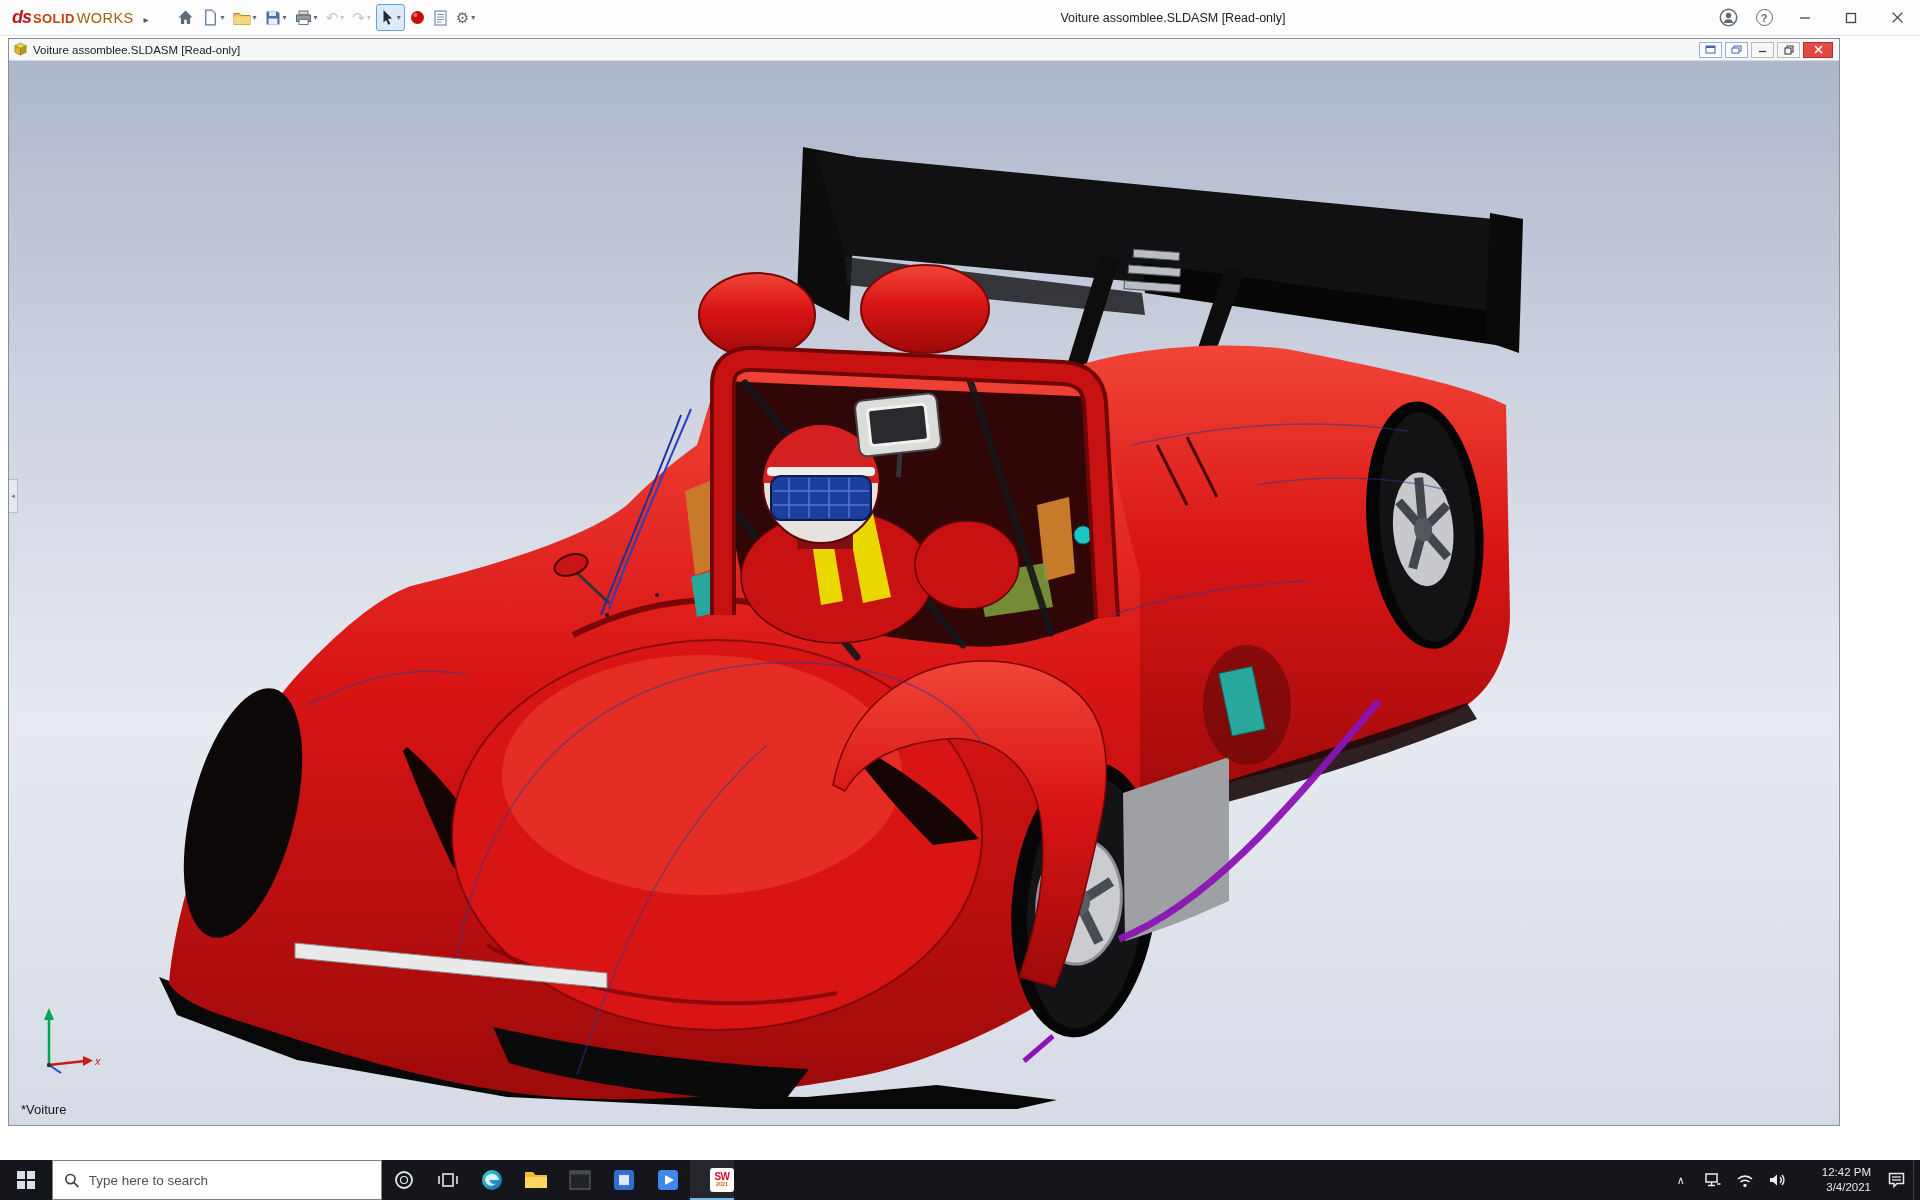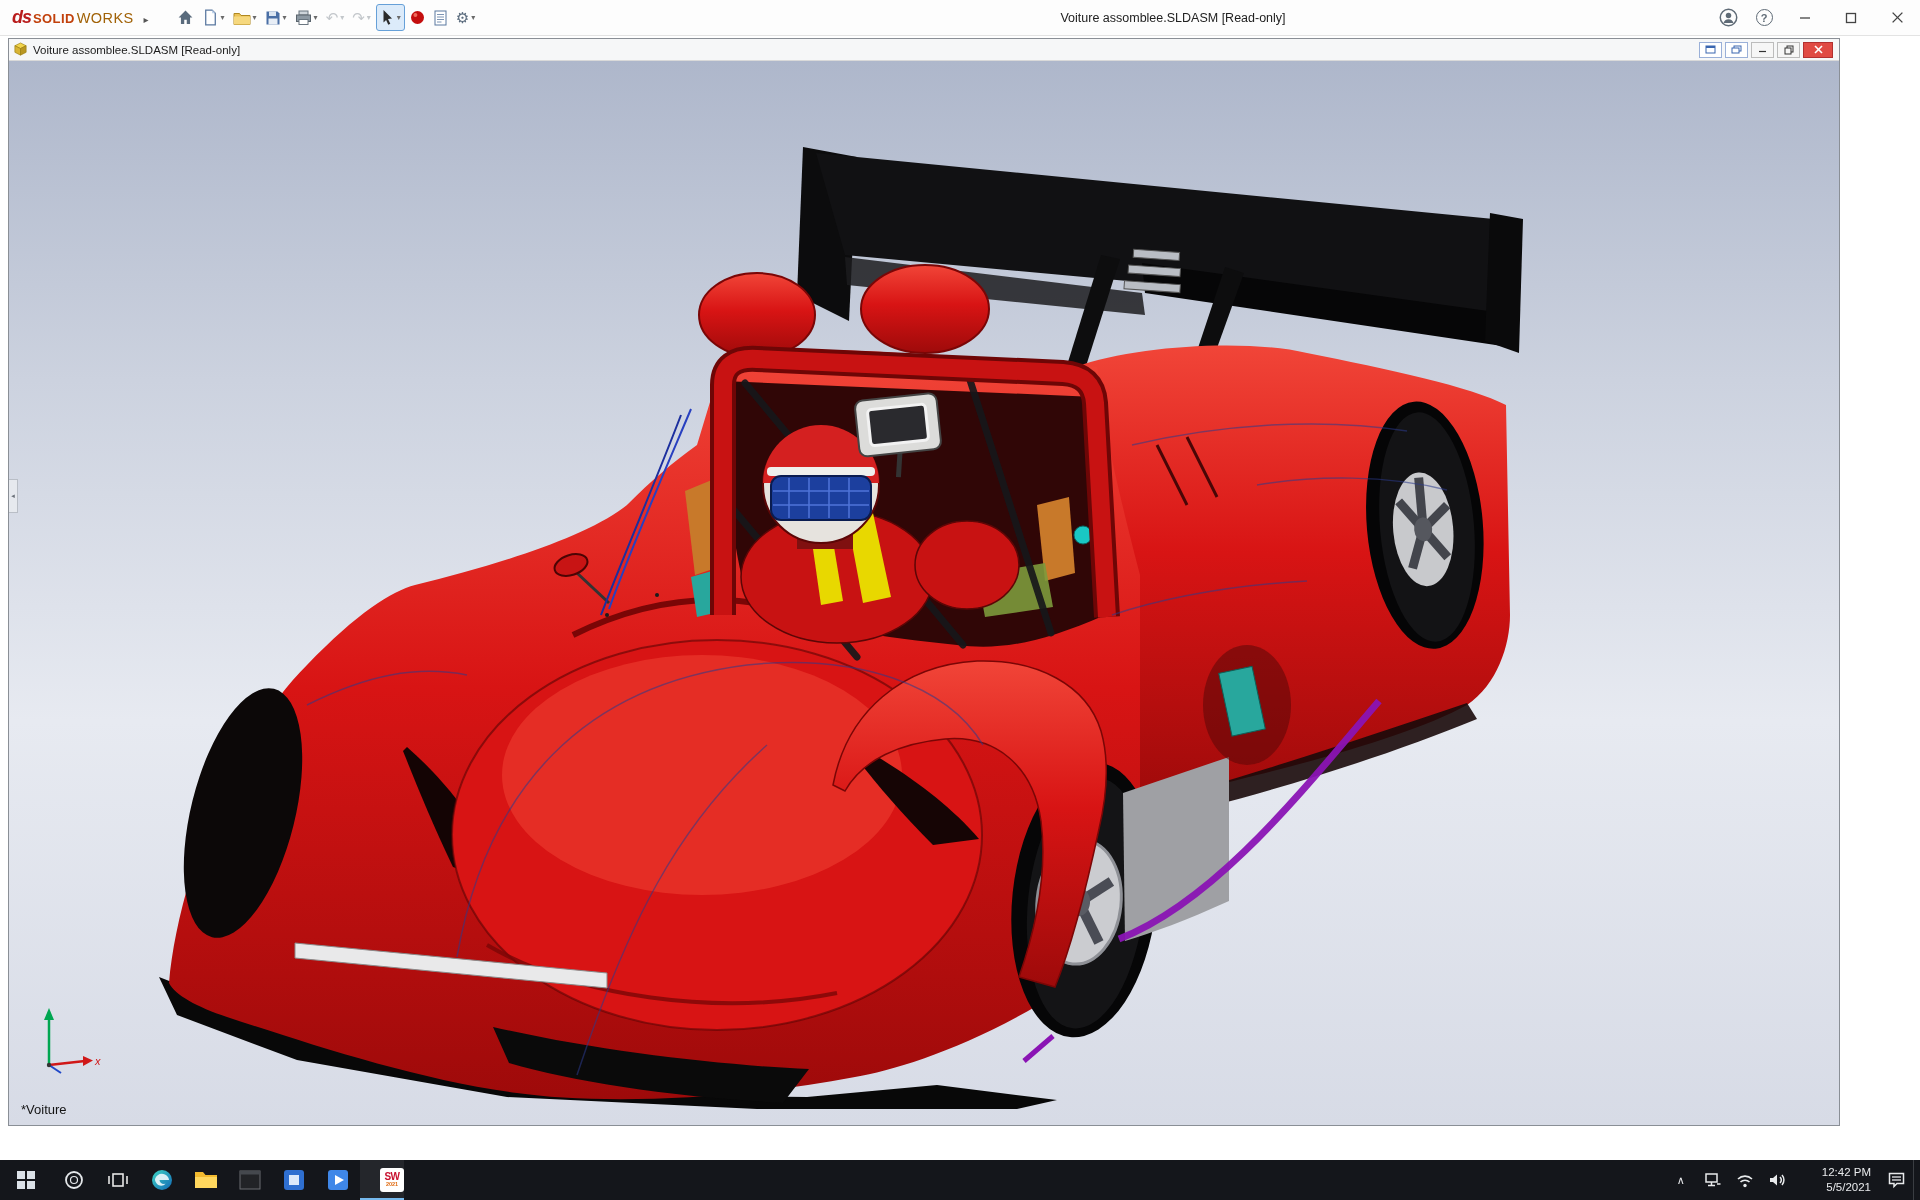--- a/index.html
+++ b/index.html
@@ -407,20 +407,27 @@
 
 <footer class="taskbar">
   <div class="start-btn">
     <span class="winlogo">
         <i></i>
         <i></i>
         <i></i>
         <i></i>
       </span>
   </div>
+  <div class="searchbox">
+    <svg width="17" height="17" viewBox="0 0 17 17">
+        <circle cx="7" cy="7" r="5" fill="none" stroke="#3c4043" stroke-width="1.8"></circle>
+        <line x1="10.8" y1="10.8" x2="15.5" y2="15.5" stroke="#3c4043" stroke-width="1.8"></line>
+      </svg>
+    <input type="text" placeholder="Type here to search" style="">
+  </div>
   <div class="task-icon">
     <svg width="22" height="22" viewBox="0 0 22 22">
         <circle cx="11" cy="11" r="8" fill="none" stroke="#e4e7ea" stroke-width="1.8"></circle>
         <circle cx="11" cy="11" r="3.5" fill="none" stroke="#e4e7ea" stroke-width="1.2"></circle>
       </svg>
   </div>
   <div class="task-icon">
     <svg width="22" height="20" viewBox="0 0 22 20">
         <rect x="6" y="4" width="10" height="12" fill="none" stroke="#e6e6e6" stroke-width="1.6"></rect>
         <line x1="2" y1="6" x2="2" y2="14" stroke="#e6e6e6" stroke-width="1.6"></line>
@@ -491,21 +498,21 @@
     </div>
     <div class="tray-item">
       <svg width="18" height="16" viewBox="0 0 18 16">
           <path d="M2 6 v4 h3 l4 3.5 V2.5 L5 6 Z" fill="#e8eaec"></path>
           <path d="M12 5 A4.5 4.5 0 0 1 12 11" fill="none" stroke="#e8eaec" stroke-width="1.5"></path>
           <path d="M14 3 A7.5 7.5 0 0 1 14 13" fill="none" stroke="#e8eaec" stroke-width="1.5"></path>
         </svg>
     </div>
     <div class="clock">
       <div>12:42 PM</div>
-      <div>5/5/2021</div>
+      <div>3/4/2021</div>
     </div>
     <div class="tray-item">
       <svg width="19" height="18" viewBox="0 0 19 18">
           <path d="M2.5 2.5 h14 v10 h-6.5 l-3 3 v-3 h-4.5 z" fill="none" stroke="#e8eaec" stroke-width="1.5"></path>
           <line x1="5" y1="6" x2="14" y2="6" stroke="#e8eaec" stroke-width="1.3"></line>
           <line x1="5" y1="9" x2="14" y2="9" stroke="#e8eaec" stroke-width="1.3"></line>
         </svg>
     </div>
     <div class="show-desktop"></div>
   </div>

